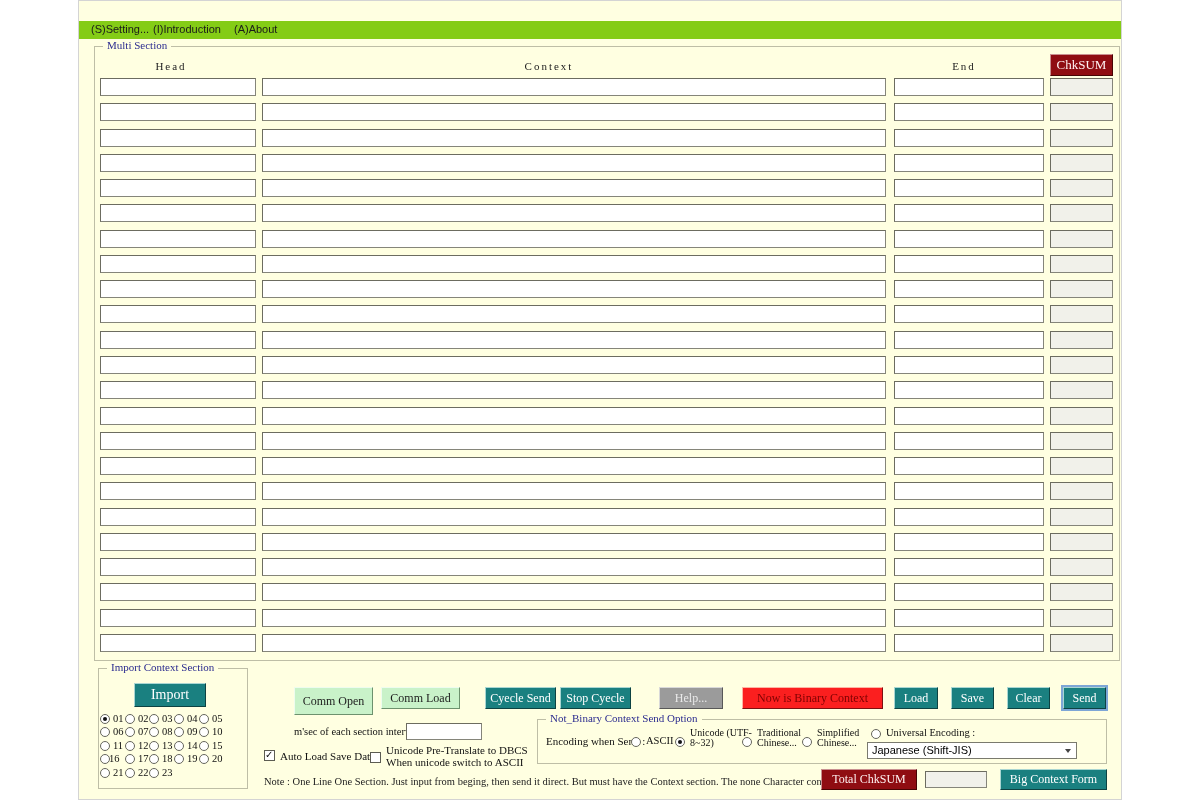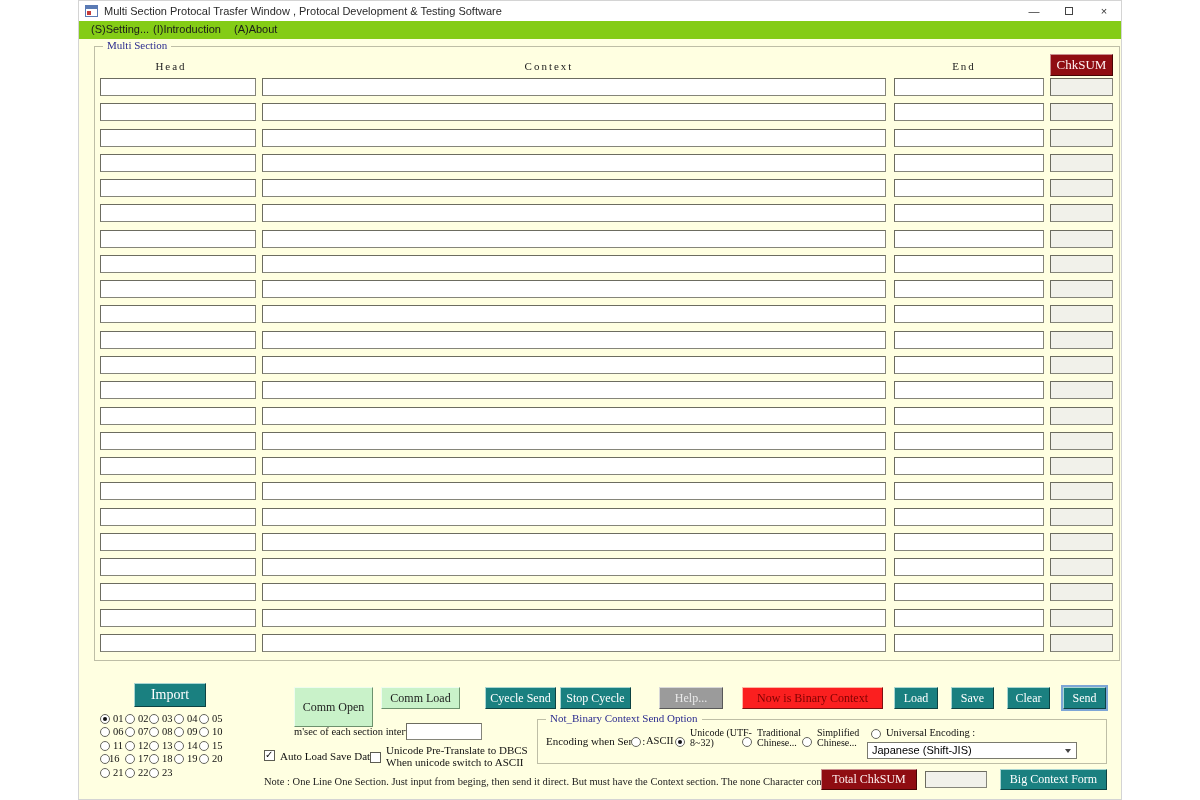--- a/index.html
+++ b/index.html
@@ -54,33 +54,20 @@
         border-right:3px solid transparent;border-top:4px solid #444;}
   .note{position:absolute;font:10.5px "Liberation Serif",serif;color:#222;white-space:nowrap;}
   .slabel{position:absolute;font:11px "Liberation Serif",serif;color:#111;white-space:nowrap;}
 </style>
 </head>
 <body>
 
 <div class="screen">
   <div class="window">
 
-    <div class="titlebar">
-      <svg class="appicon" viewBox="0 0 13 12">
-        <rect x="0.5" y="0.5" width="12" height="11" fill="#ffffff" stroke="#5a7ab4"></rect>
-        <rect x="1" y="1" width="11" height="3" fill="#5a7ab4"></rect>
-        <rect x="2" y="6" width="4" height="4" fill="#c43b3b"></rect>
-      </svg>
-      <span class="wtitle">Multi Section Protocal Trasfer Window , Protocal Development &amp; Testing Software</span>
-      <span class="winbtn min">—</span>
-      <span class="winbtn max">
-          <span class="maxglyph"></span>
-        </span>
-      <span class="winbtn cls">×</span>
-    </div>
 
     <div class="menubar">
       <span class="menu-item" style="left:12px">(S)Setting...</span>
       <span class="menu-item" style="left:74px">(I)Introduction</span>
       <span class="menu-item" style="left:155px">(A)About</span>
     </div>
 
     <div class="client" id="client">
 
       <div class="gb" style="left:15px;top:7px;width:1026px;height:615px;">
@@ -178,20 +165,23 @@
           <input class="txt" style="left: 21px; top: 570px; width: 156px;">
           <input class="txt" style="left: 183px; top: 570px; width: 624px;">
           <input class="txt" style="left: 815px; top: 570px; width: 150px;">
           <input class="txt ro" readonly="" style="left: 971px; top: 570px; width: 63px;">
           <input class="txt" style="left: 21px; top: 595px; width: 156px;">
           <input class="txt" style="left: 183px; top: 595px; width: 624px;">
           <input class="txt" style="left: 815px; top: 595px; width: 150px;">
           <input class="txt ro" readonly="" style="left: 971px; top: 595px; width: 63px;">
         </div>
 
+      <div class="gb" style="left:19px;top:629px;width:150px;height:121px;">
+        <span class="gb-label">Import Context Section</span>
+      </div>
       <div class="btn btn-teal" style="left:55px;top:644px;width:72px;height:24px;font-size:14px;">Import</div>
       <div id="import-radios">
           <span class="radio sel" style="left: 21px; top: 675px;"></span>
           <span class="rlabel" style="left: 34px; top: 674px;">01</span>
           <span class="radio" style="left: 46px; top: 675px;"></span>
           <span class="rlabel" style="left: 59px; top: 674px;">02</span>
           <span class="radio" style="left: 70px; top: 675px;"></span>
           <span class="rlabel" style="left: 83px; top: 674px; text-align: center;">03</span>
           <span class="radio" style="left: 95px; top: 675px;"></span>
           <span class="rlabel" style="left: 108px; top: 674px;">04</span>
@@ -228,21 +218,21 @@
           <span class="radio" style="left: 120px; top: 715px;"></span>
           <span class="rlabel" style="left: 133px; top: 714px;">20</span>
           <span class="radio" style="left: 21px; top: 729px;"></span>
           <span class="rlabel" style="left: 34px; top: 728px;">21</span>
           <span class="radio" style="left: 46px; top: 729px;"></span>
           <span class="rlabel" style="left: 59px; top: 728px;">22</span>
           <span class="radio" style="left: 70px; top: 729px;"></span>
           <span class="rlabel" style="left: 83px; top: 728px;">23</span>
         </div>
 
-      <div class="btn btn-green" style="left:215px;top:648px;width:79px;height:40px;">Comm Open</div>
+      <div class="btn btn-green" style="left:215px;top:648px;width:79px;height:28px;">Comm Open</div>
       <div class="btn btn-green" style="left:302px;top:648px;width:79px;height:22px;">Comm Load</div>
       <div class="btn btn-teal" style="left:406px;top:648px;width:71px;height:22px;">Cyecle Send</div>
       <div class="btn btn-teal" style="left:481px;top:648px;width:71px;height:22px;">Stop Cyecle</div>
       <div class="btn btn-gray" style="left:580px;top:648px;width:64px;height:22px;">Help...</div>
       <div class="btn btn-red" style="left:663px;top:648px;width:141px;height:22px;">Now is Binary Context</div>
       <div class="btn btn-teal" style="left:815px;top:648px;width:44px;height:22px;">Load</div>
       <div class="btn btn-teal" style="left:872px;top:648px;width:43px;height:22px;">Save</div>
       <div class="btn btn-teal" style="left:928px;top:648px;width:43px;height:22px;">Clear</div>
       <div class="btn btn-teal focused" style="left:984px;top:648px;width:43px;height:22px;">Send</div>
 

